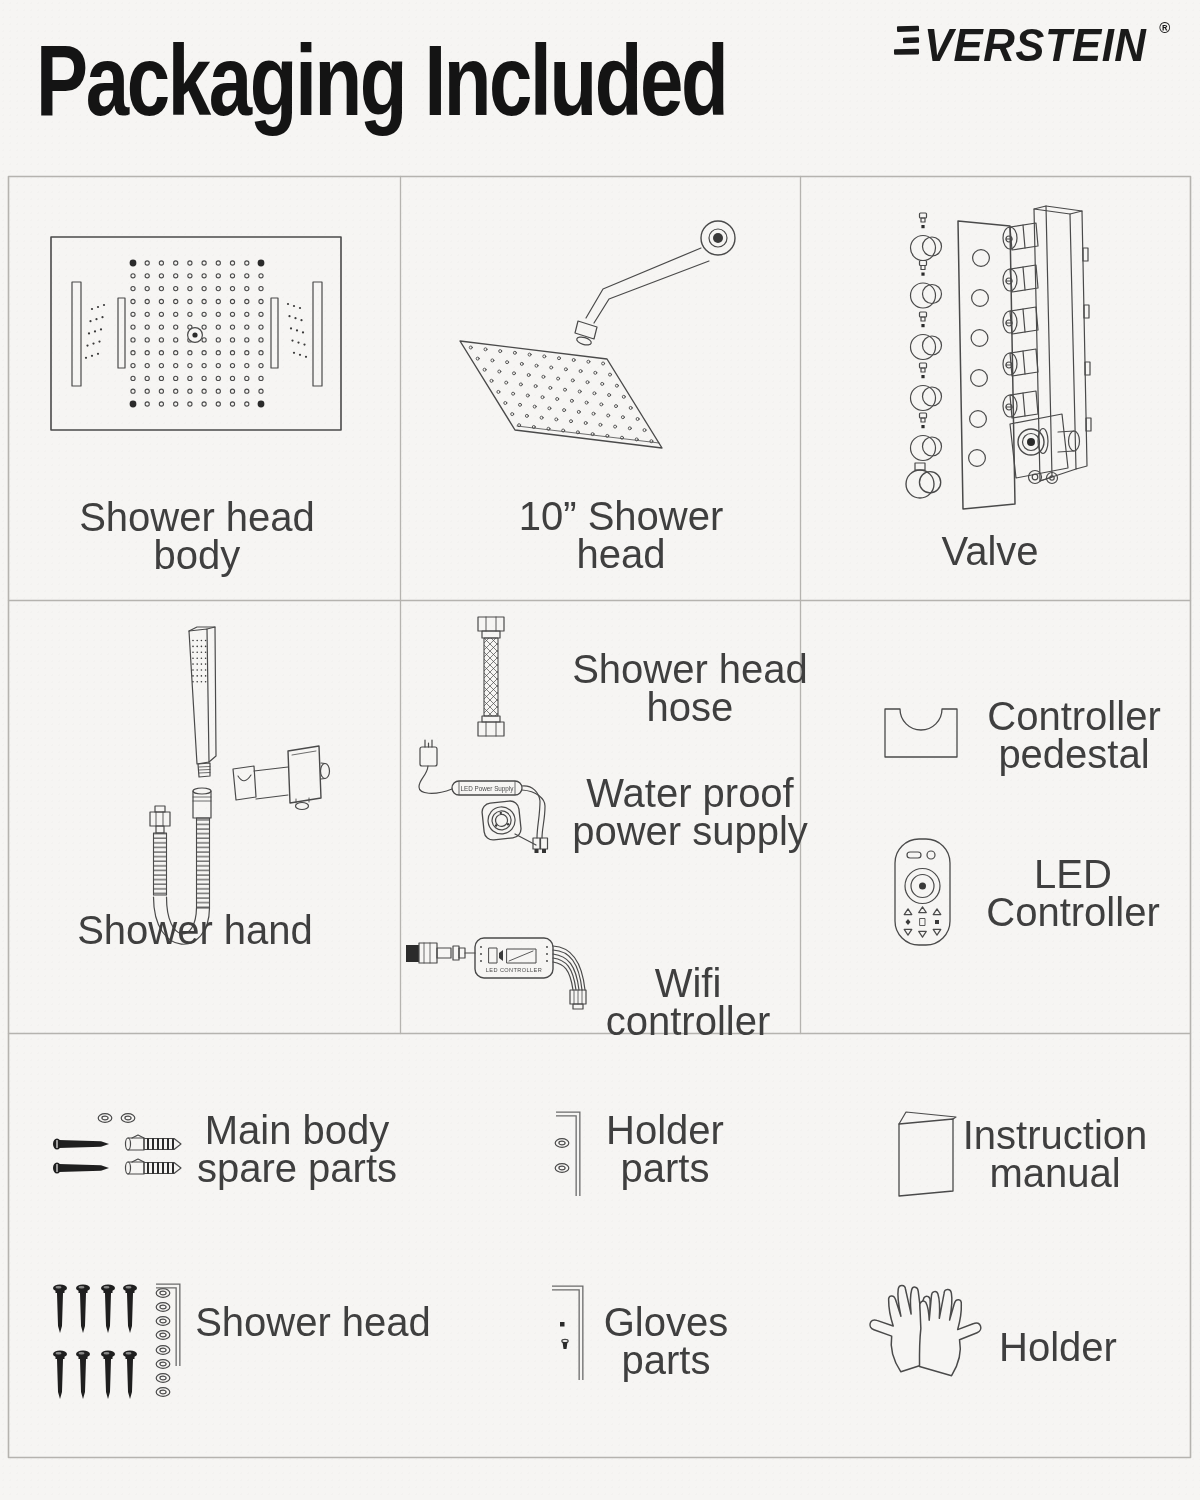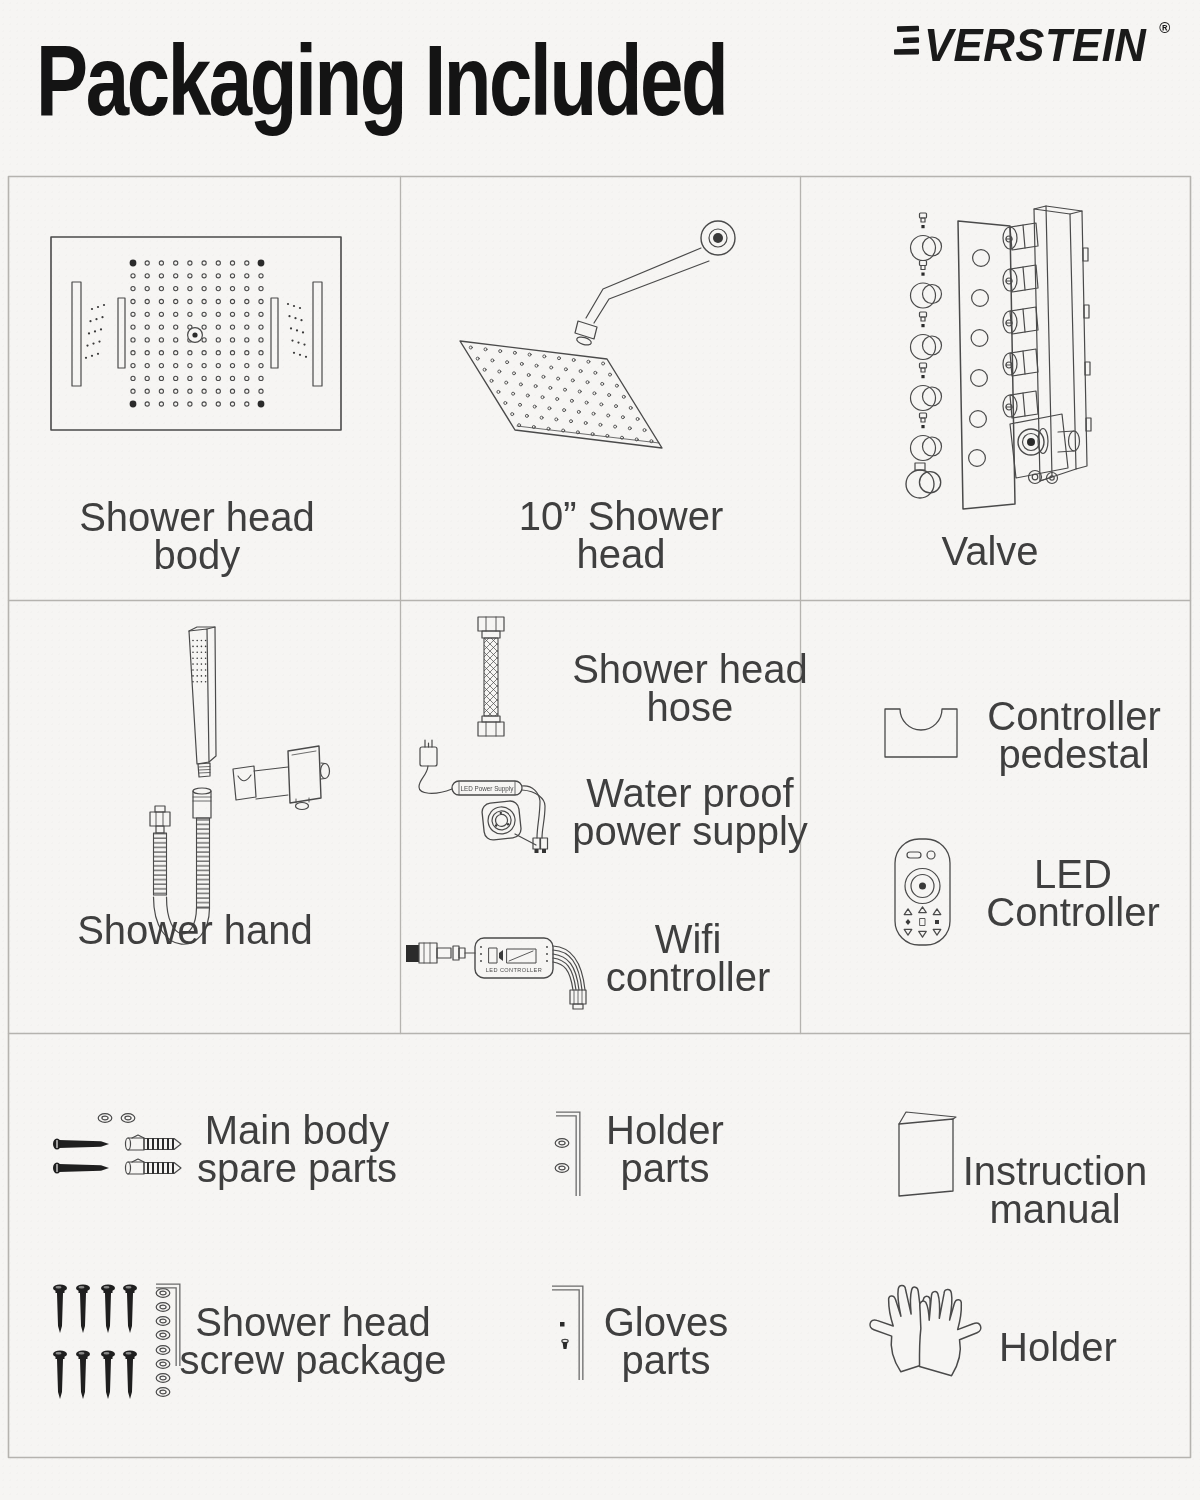--- a/index.html
+++ b/index.html
@@ -641,47 +641,46 @@
   <div>Shower hand</div>
 </div>
 <div class="lbl" style="left:690px;top:650px">
   <div>Shower head</div>
   <div>hose</div>
 </div>
 <div class="lbl" style="left:690px;top:774px">
   <div>Water proof</div>
   <div>power supply</div>
 </div>
-<div class="lbl" style="left:688px;top:920px">
+<div class="lbl" style="left:688px;top:964px">
   <div>Wifi</div>
   <div>controller</div>
 </div>
 <div class="lbl" style="left:1074px;top:697px">
   <div>Controller</div>
   <div>pedestal</div>
 </div>
 <div class="lbl" style="left:1073px;top:855px">
   <div>LED</div>
   <div>Controller</div>
 </div>
 <div class="lbl" style="left:297px;top:1111px">
   <div>Main body</div>
   <div>spare parts</div>
 </div>
 <div class="lbl" style="left:665px;top:1111px">
   <div>Holder</div>
   <div>parts</div>
 </div>
-<div class="lbl" style="left:1055px;top:1152px">
+<div class="lbl" style="left:1055px;top:1116px">
   <div>Instruction</div>
   <div>manual</div>
 </div>
 <div class="lbl" style="left:313px;top:1303px">
   <div>Shower head</div>
-  <div>screw package</div>
 </div>
 <div class="lbl" style="left:666px;top:1303px">
   <div>Gloves</div>
   <div>parts</div>
 </div>
 <div class="lbl" style="left:1058px;top:1328px">
   <div>Holder</div>
 </div>
 
 </body></html>

